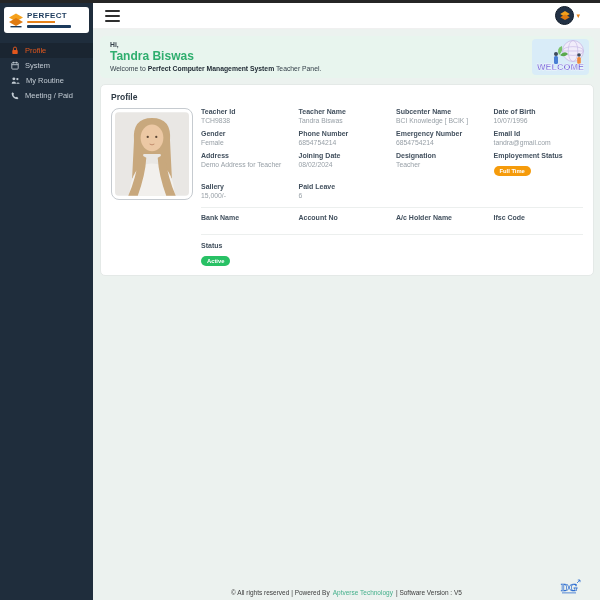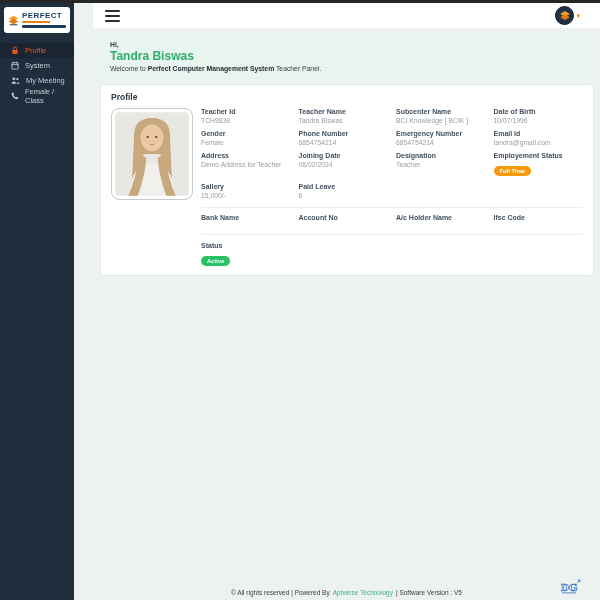--- a/index.html
+++ b/index.html
@@ -1,21 +1,21 @@
 <!DOCTYPE html>
 <html><head>
 <meta charset="utf-8">
 <style>
   * { margin:0; padding:0; box-sizing:border-box; }
   body { font-family:"Liberation Sans", sans-serif; background:#fff; }
   .app { position:relative; width:600px; height:600px; overflow:hidden; background:#ecf2ef; }
   .top-strip { position:absolute; top:0; left:0; width:600px; height:3px; background:#262626; z-index:5; }
 
   
-  .sidebar { position:absolute; left:0; top:3px; bottom:0; width:74px; background:#1f2d3c; z-index:4; }
+  .sidebar { position:absolute; left:0; top:3px; bottom:0; width:93px; background:#1f2d3c; z-index:4; }
   .logo-box { margin:4px; background:#fff; border-radius:3px; height:26px; display:flex; align-items:center; padding:2px 4px; gap:3px; }
   .logo-txt-wrap { display:flex; flex-direction:column; line-height:1; }
   .logo-name { font-size:8px; font-weight:bold; color:#1b3a5c; letter-spacing:.4px; }
   .logo-tagline { margin-top:1px; height:2px; width:40px; background:linear-gradient(90deg,#e8831c 70%, transparent 70%); border-radius:1px; }
   .logo-bar { margin-top:2px; height:3px; width:44px; background:#1b3a5c; border-radius:1px; }
   .menu { margin-top:10px; }
   .menu-item { display:flex; align-items:center; gap:6px; padding:4px 0 4px 11px; color:#c3ccd4; font-size:7.5px; cursor:pointer; height:15px; }
   .menu-item.active { color:#e2571d; background:#1a2531; }
   .menu-item svg { flex:0 0 auto; }
 
@@ -94,27 +94,27 @@
         </svg>
         <span>System</span>
       </div>
       <div class="menu-item">
         <svg width="9" height="9" viewBox="0 0 11 11">
           <circle cx="3.5" cy="3.5" r="1.8" fill="currentColor"></circle>
           <circle cx="7.8" cy="3.8" r="1.4" fill="currentColor"></circle>
           <path d="M0.8 9.5 a2.7 2.7 0 0 1 5.4 0Z" fill="currentColor"></path>
           <path d="M6.4 9.5 a2.2 2.2 0 0 1 4.2 0Z" fill="currentColor"></path>
         </svg>
-        <span>My Meeting</span>
+        <span>My Routine</span>
       </div>
       <div class="menu-item">
         <svg width="8" height="9" viewBox="0 0 10 11">
           <path d="M2 1.5 L3.8 3.3 L3 4.8 a5 5 0 0 0 3 3 L7.5 7 L9.3 8.8 L8 10.2 a8.5 8.5 0 0 1 -7.3 -7.3Z" fill="currentColor"></path>
         </svg>
-        <span>Female / Class</span>
+        <span>Meeting / Paid</span>
       </div>
     </nav>
   </aside>
 
   <header class="header">
     <button class="hamburger" aria-label="menu">
       <span></span>
         <span></span>
         <span></span>
     </button>
@@ -129,20 +129,35 @@
     </div>
   </header>
 
   <main class="main">
 
     <section class="banner">
       <div class="hi">Hi,</div>
       <div class="welcome-name">Tandra Biswas</div>
       <div class="welcome-msg">
         <span>Welcome to </span><b>Perfect Computer Management System</b><span> Teacher Panel.</span>
+      </div>
+      <div class="illus">
+        <svg width="57" height="36" viewBox="0 0 57 36">
+          <circle cx="41" cy="12" r="10.5" fill="#f1ecfa" stroke="#c9bce6" stroke-width="0.8"></circle>
+          <ellipse cx="41" cy="12" rx="4.8" ry="10.5" fill="none" stroke="#c9bce6" stroke-width="0.7"></ellipse>
+          <ellipse cx="41" cy="12" rx="10.5" ry="4.4" fill="none" stroke="#c9bce6" stroke-width="0.7"></ellipse>
+          <line x1="30.5" y1="12" x2="51.5" y2="12" stroke="#c9bce6" stroke-width="0.7"></line>
+          <path d="M27 16 q-3 -7 3 -9 q1 6 -3 9Z" fill="#7ac36a"></path>
+          <path d="M28 16 q5 -5 8 -1 q-4 4 -8 1Z" fill="#5aa84e"></path>
+          <circle cx="24" cy="15" r="2" fill="#3d4a5c"></circle>
+          <rect x="22" y="17" width="4" height="8" rx="1.5" fill="#4a7fd4"></rect>
+          <circle cx="47" cy="16" r="1.8" fill="#3d4a5c"></circle>
+          <rect x="45.2" y="18" width="3.6" height="7" rx="1.5" fill="#f08a3c"></rect>
+          <text x="28.5" y="31" text-anchor="middle" font-family="Liberation Sans, sans-serif" font-size="9" font-weight="bold" fill="#6656d6" stroke="#ffffff" stroke-width="0.35">WELCOME</text>
+        </svg>
       </div>
     </section>
 
     <section class="card">
       <div class="card-title">Profile</div>
       <div class="card-body">
         <div class="photo-frame">
           <svg viewBox="0 0 78 88">
             <rect width="78" height="88" fill="#e9e7e4"></rect>
             <path d="M20 30 Q18 6 39 6 Q60 6 58 30 L60 70 Q50 62 48 44 L30 44 Q28 62 18 70 Z" fill="#c8a87d"></path>

